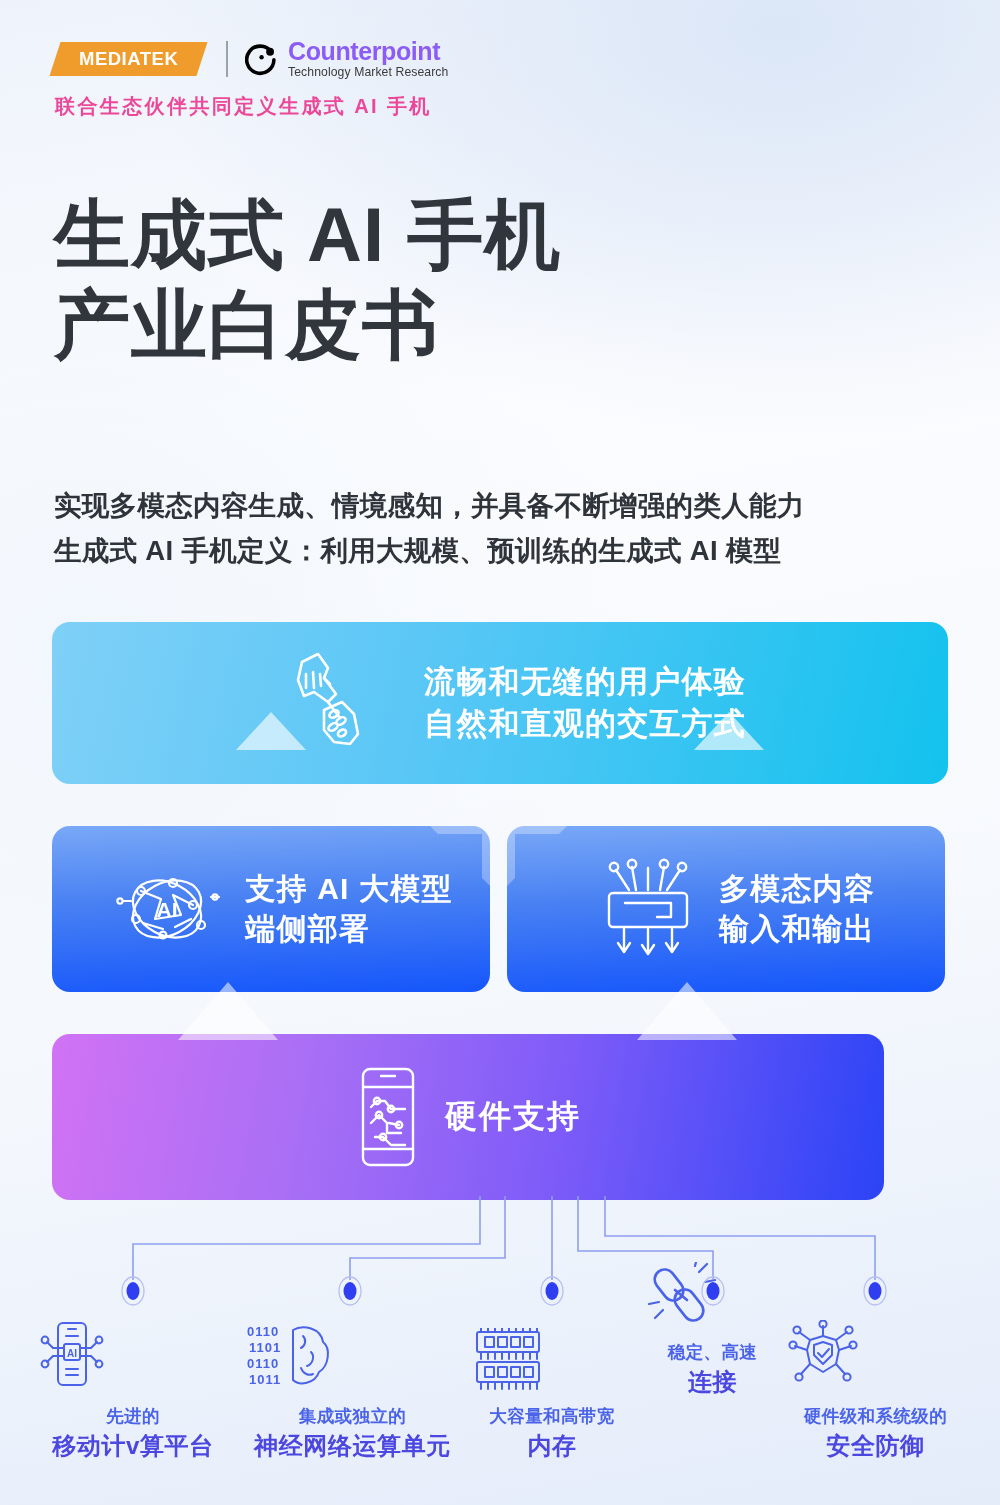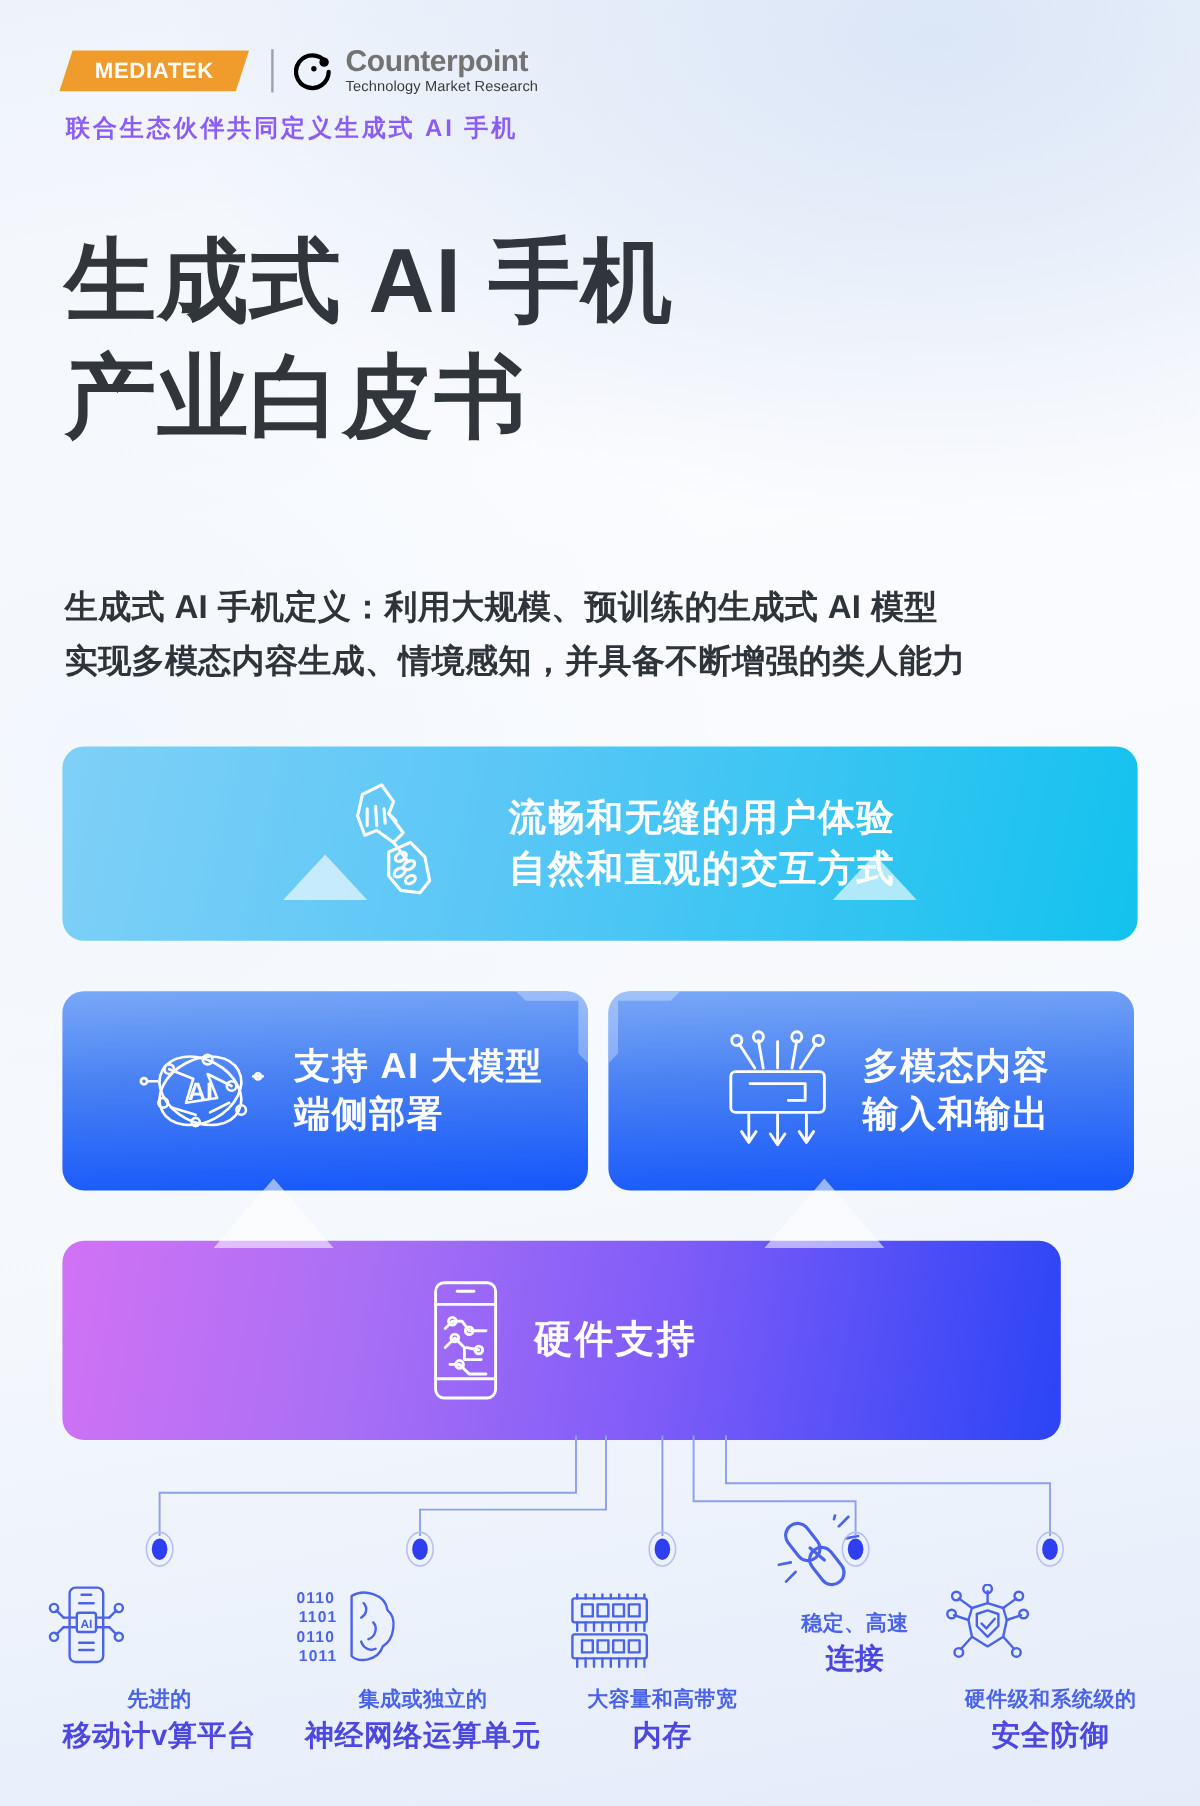--- a/index.html
+++ b/index.html
@@ -26,34 +26,34 @@
   .mtk span {
     transform:skewX(18deg);
     color:#fff; font-weight:bold; font-size:18.5px;
     letter-spacing:.5px; font-stretch:condensed;
     font-family:"Liberation Sans Narrow","Liberation Sans",sans-serif;
   }
   .divider { width:2px; height:36px; background:#9aa3ad; margin:0 17px 0 24px; }
   .cp-wrap { display:flex; align-items:center; }
   .cp-mark { width:34px; height:34px; margin-right:9px; }
   .cp-text { line-height:1; }
-  .cp-name { font-size:25px; font-weight:bold; color:#737373; letter-spacing:-.4px; }
+  .cp-name { font-size:25px; font-weight:bold; color:#8b5cf6; letter-spacing:-.4px; }
   .cp-sub { font-size:12.2px; color:#3b3b3b; margin-top:2px; letter-spacing:.1px; }
   .tagline {
-    margin-top:13px; font-size:20px; font-weight:bold; color:#8b5cf6;
+    margin-top:13px; font-size:20px; font-weight:bold; color:#ec4899;
     letter-spacing:2.4px;
   }
 
   
   .title {
     position:absolute; left:54px; top:186px;
     font-size:76px; font-weight:bold; color:#31363d;
     line-height:1.28; letter-spacing:1px;
   }
-  .title .l2 { display:block; }
+  .title .l2 { display:block;font-family:Liberation Mono, monospace; }
 
   
   .definition {
     position:absolute; left:54px; top:484px; width:910px;
     font-size:27.5px; font-weight:bold; color:#2f343b;
     line-height:1.62; letter-spacing:.3px;
   }
 
   
   .card { position:absolute; border-radius:18px; overflow:hidden; }
@@ -135,22 +135,22 @@
     </div>
     <div class="tagline">联合生态伙伴共同定义生成式 AI 手机</div>
   </div>
 
   <h1 class="title">
     <span class="l1">生成式 AI 手机</span>
     <span class="l2">产业白皮书</span>
   </h1>
 
   <div class="definition">
+    <div>实现多模态内容生成、情境感知，并具备不断增强的类人能力</div>
     <div>生成式 AI 手机定义：利用大规模、预训练的生成式 AI 模型</div>
-    <div>实现多模态内容生成、情境感知，并具备不断增强的类人能力</div>
   </div>
 
   <svg class="arrow" style="left:0;top:600px;width:1000px;height:620px;">
 
     <g>
       <path d="M271 235 L271 150 L236 150 L271 112 L306 150 L271 150 Z" fill="#ffffff" opacity="0.62"></path>
     </g>
     <g>
       <path d="M729 235 L729 150 L694 150 L729 112 L764 150 L729 150 Z" fill="#ffffff" opacity="0.62"></path>
     </g>

